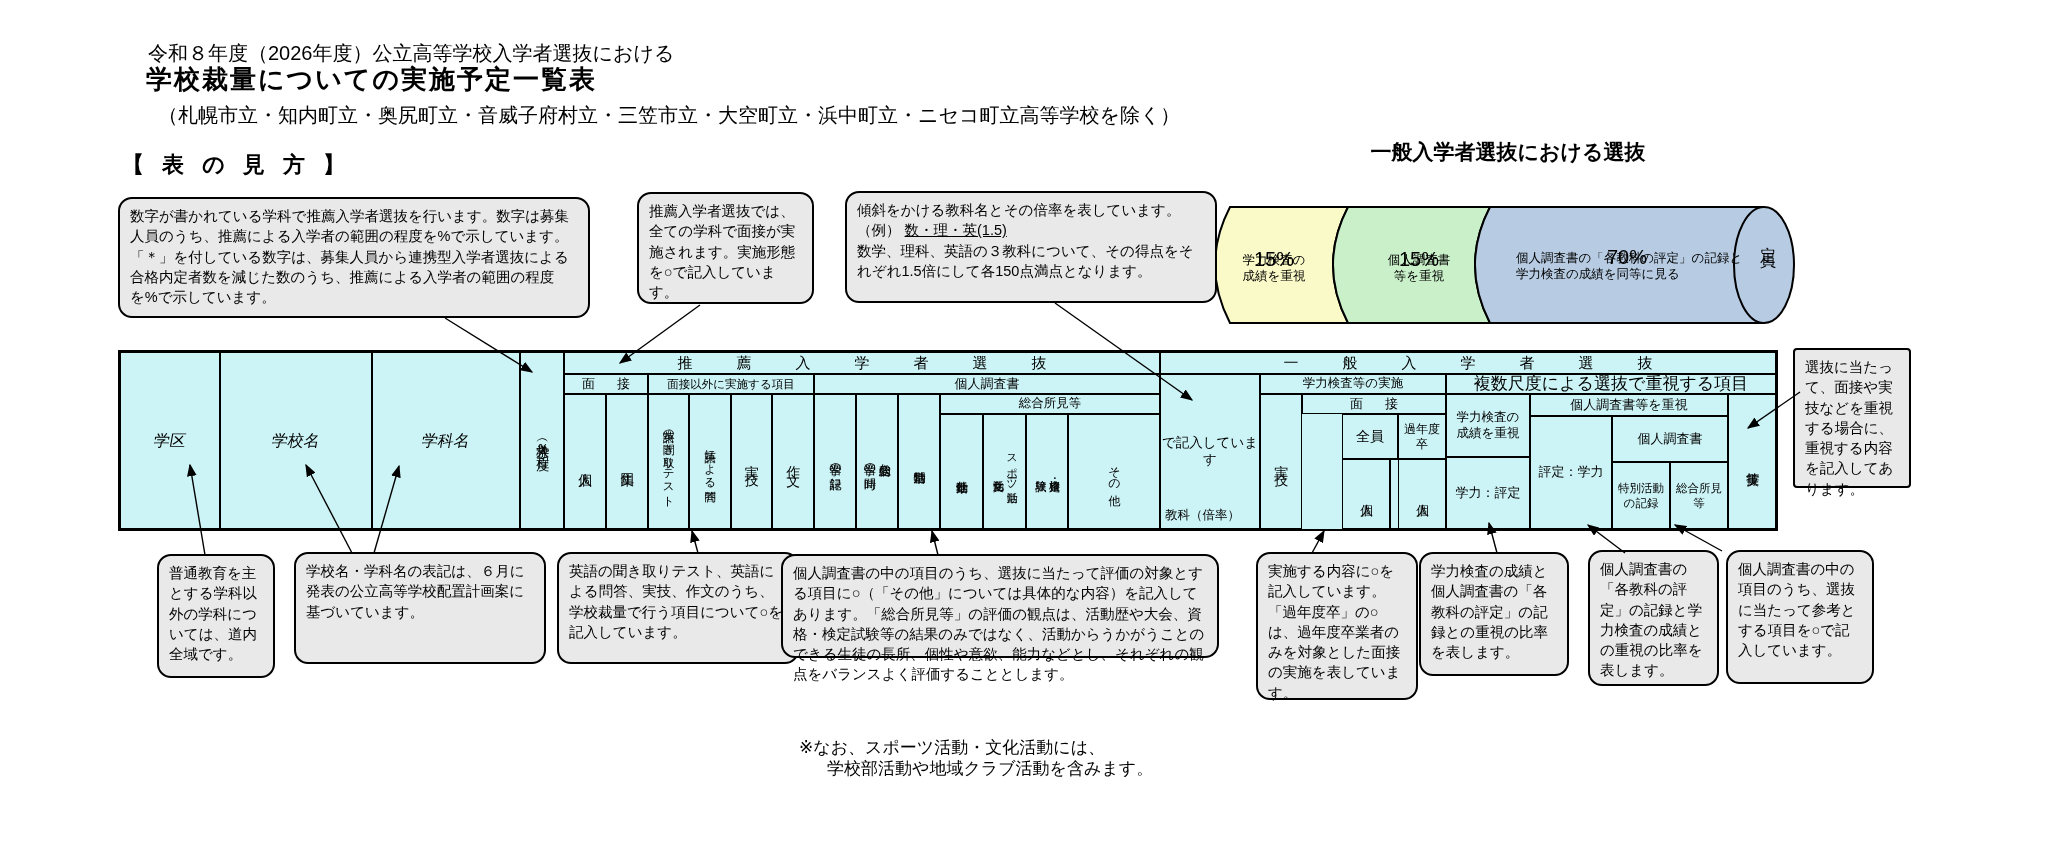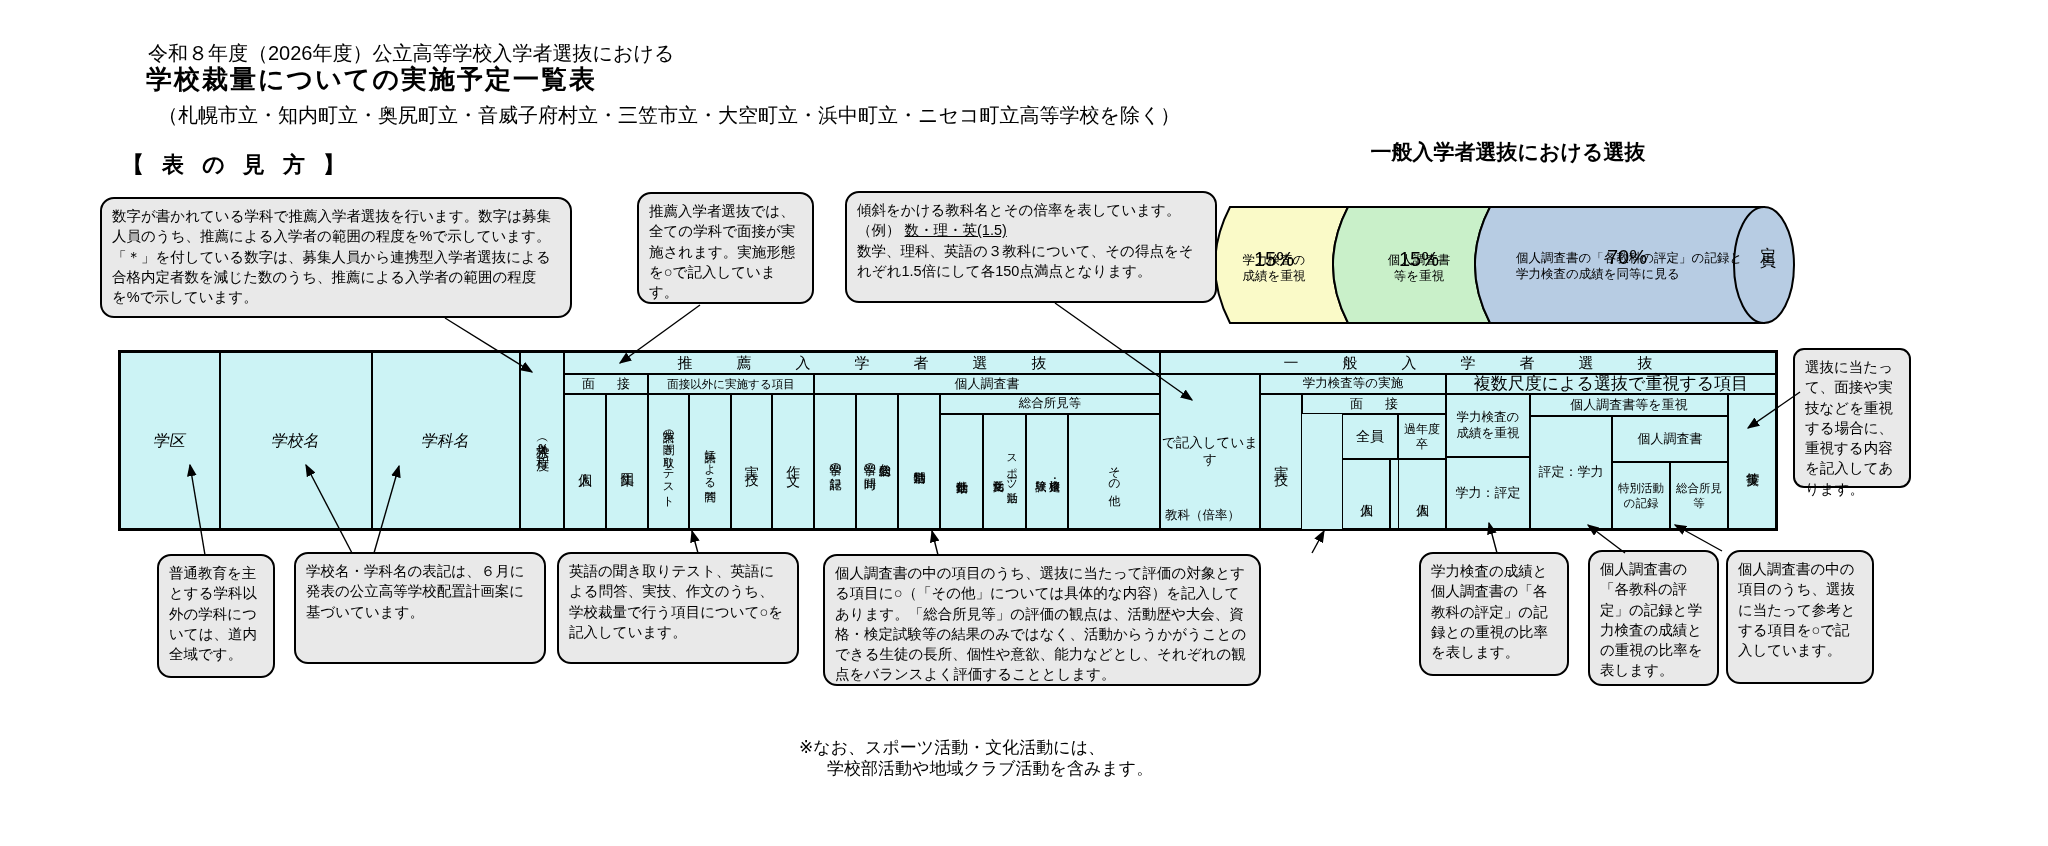--- a/index.html
+++ b/index.html
@@ -58,36 +58,37 @@
     <div class="pct" style="left:161px;top:20px;width:120px;">15%</div>
     <div class="lbl" style="left:187px;top:48px;width:68px;">個人調査書等を重視</div>
     <div class="pct" style="left:369px;top:18px;width:120px;">70%</div>
     <div class="lbl" style="left:318px;top:46px;width:250px;text-align:left;">
       <span>個人調査書の「各教科の評定」の記録と</span><br>
       <span>学力検査の成績を同等に見る</span>
     </div>
     <div class="abs vt" style="left:552px;top:29px;width:28px;height:64px;font-size:16px;letter-spacing:8px;">定員</div>
   </div>
 
-  <div class="box" style="left:100px;top:197px;width:472px;height:121px;">数字が書かれている学科で推薦入学者選抜を行います。数字は募集人員のうち、推薦による入学者の範囲の程度を%で示しています。「＊」を付している数字は、募集人員から連携型入学者選抜による合格内定者数を減じた数のうち、推薦による入学者の範囲の程度を%で示しています。</div>
+  <div class="box" style="left:118px;top:197px;width:472px;height:121px;">数字が書かれている学科で推薦入学者選抜を行います。数字は募集人員のうち、推薦による入学者の範囲の程度を%で示しています。「＊」を付している数字は、募集人員から連携型入学者選抜による合格内定者数を減じた数のうち、推薦による入学者の範囲の程度を%で示しています。</div>
   <div class="box" style="left:637px;top:192px;width:177px;height:112px;">推薦入学者選抜では、全ての学科で面接が実施されます。実施形態を○で記入しています。</div>
   <div class="box" style="left:845px;top:191px;width:372px;height:112px;">
     <span>傾斜をかける教科名とその倍率を表しています。</span><br>
     <span>（例）</span>
     <span style="text-decoration:underline;">数・理・英(1.5)</span><br>
     <span>数学、理科、英語の３教科について、その得点をそれぞれ1.5倍にして各150点満点となります。</span>
   </div>
-  <div class="box" style="left:1793px;top:348px;width:118px;height:140px;border-radius:11px;">選抜に当たって、面接や実技などを重視する場合に、重視する内容を記入してあります。</div>
+  <div class="box" style="left:1793px;top:348px;width:118px;height:140px;border-radius:4px;">選抜に当たって、面接や実技などを重視する場合に、重視する内容を記入してあります。</div>
 
   <div class="box" style="left:157px;top:554px;width:118px;height:124px;">普通教育を主とする学科以外の学科については、道内全域です。</div>
   <div class="box" style="left:294px;top:552px;width:252px;height:112px;">学校名・学科名の表記は、６月に発表の公立高等学校配置計画案に基づいています。</div>
   <div class="box" style="left:557px;top:552px;width:242px;height:112px;">英語の聞き取りテスト、英語による問答、実技、作文のうち、学校裁量で行う項目について○を記入しています。</div>
-  <div class="box" style="left:781px;top:554px;width:438px;height:132px;margin-left:42px;">個人調査書の中の項目のうち、選抜に当たって評価の対象とする項目に○（「その他」については具体的な内容）を記入してあります。「総合所見等」の評価の観点は、活動歴や大会、資格・検定試験等の結果のみではなく、活動からうかがうことのできる生徒の長所、個性や意欲、能力などとし、それぞれの観点をバランスよく評価することとします。</div>
+  <div class="box" style="left:781px;top:554px;width:438px;height:104px;">個人調査書の中の項目のうち、選抜に当たって評価の対象とする項目に○（「その他」については具体的な内容）を記入してあります。「総合所見等」の評価の観点は、活動歴や大会、資格・検定試験等の結果のみではなく、活動からうかがうことのできる生徒の長所、個性や意欲、能力などとし、それぞれの観点をバランスよく評価することとします。</div>
   <div class="note" style="left:799px;top:688px;">※なお、スポーツ活動・文化活動には、</div>
   <div class="note" style="left:827px;top:709px;">学校部活動や地域クラブ活動を含みます。</div>
+  <div class="box" style="left:1256px;top:552px;width:162px;height:148px;">実施する内容に○を記入しています。「過年度卒」の○は、過年度卒業者のみを対象とした面接の実施を表しています。</div>
   <div class="box" style="left:1419px;top:552px;width:150px;height:124px;">学力検査の成績と個人調査書の「各教科の評定」の記録との重視の比率を表します。</div>
   <div class="box" style="left:1588px;top:550px;width:131px;height:136px;">個人調査書の「各教科の評定」の記録と学力検査の成績との重視の比率を表します。</div>
   <div class="box" style="left:1726px;top:550px;width:148px;height:134px;">個人調査書の中の項目のうち、選抜に当たって参考とする項目を○で記入しています。</div>
 
   <div class="tbl">
     <div class="cell" style="width:100px;">
         <span class="slant">学区</span>
       </div>
     <div class="cell" style="width:152px;">
         <span class="slant">学校名</span>

